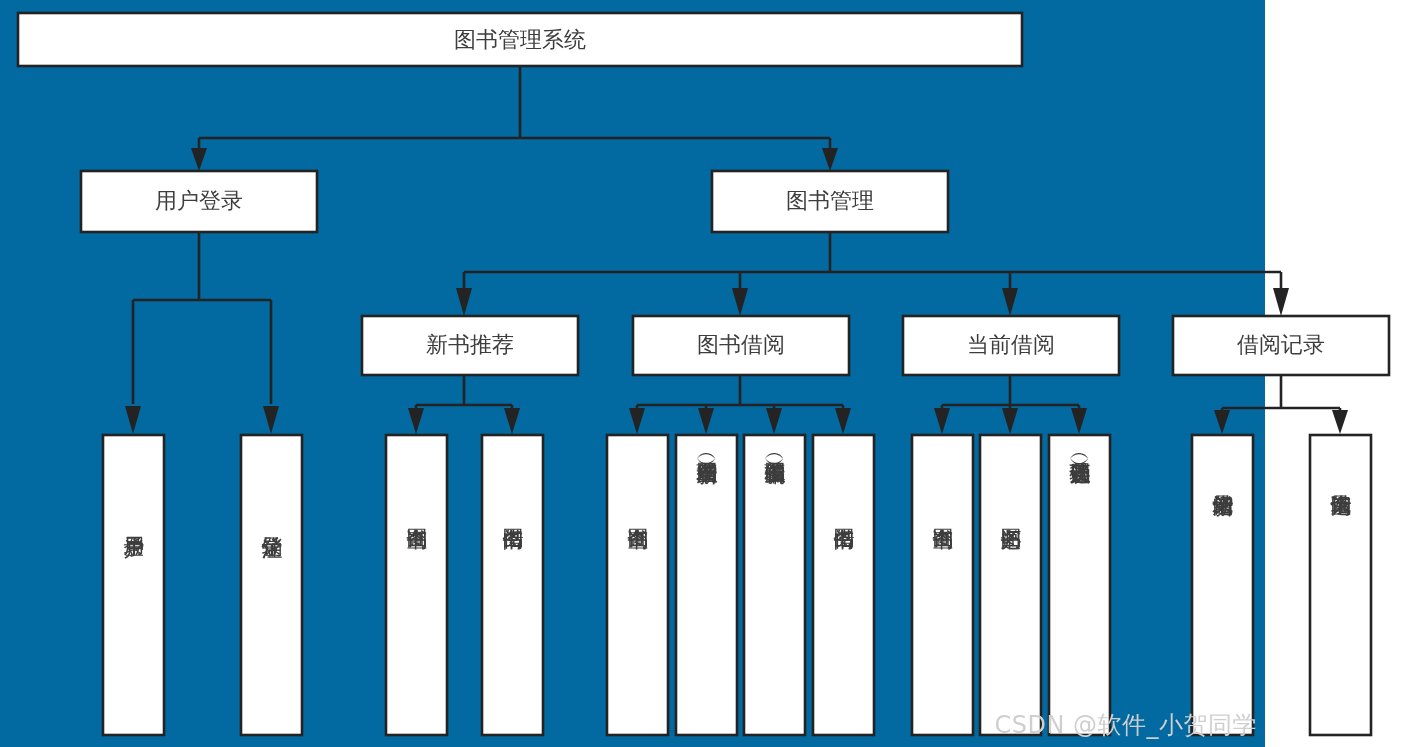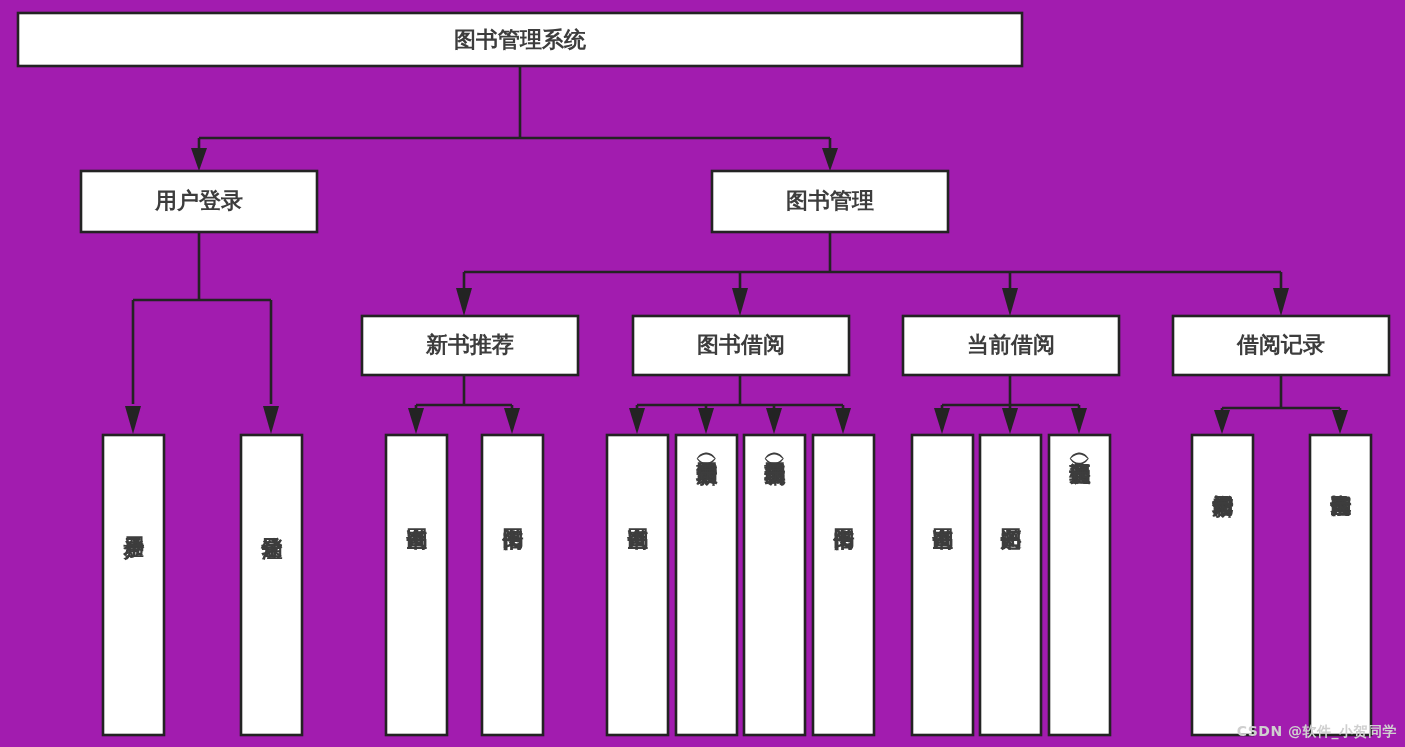--- a/index.html
+++ b/index.html
@@ -8,24 +8,23 @@
     background: #ffffff;
   }
   body {
     width: 1405px;
     height: 747px;
     font-family: "DejaVu Sans", "Liberation Sans", sans-serif;
     overflow: hidden;
   }
   #diagram-root {
     position: relative;
-    width: 1405px;
+    width: 1265px;
     height: 747px;
-    background: #a21caf;
-    font-weight: bold;
+    background: #0369a1;
   }
   svg#tree-svg {
     position: absolute;
     left: 0;
     top: 0;
     width: 1405px;
     height: 747px;
     display: block;
   }
   .node-rect {
@@ -57,21 +56,21 @@
   .arrow-head {
     fill: #232323;
     stroke: none;
   }
   .watermark {
     position: absolute;
     right: 8px;
     bottom: 6px;
     color: #cfcfcf;
     font-family: "DejaVu Sans", "Liberation Sans", sans-serif;
-    font-size: 14px;
+    font-size: 24px;
     letter-spacing: 0.5px;
     white-space: nowrap;
     user-select: none;
   }
 </style>
 </head>
 <body>
 
 <div id="diagram-root">
 

